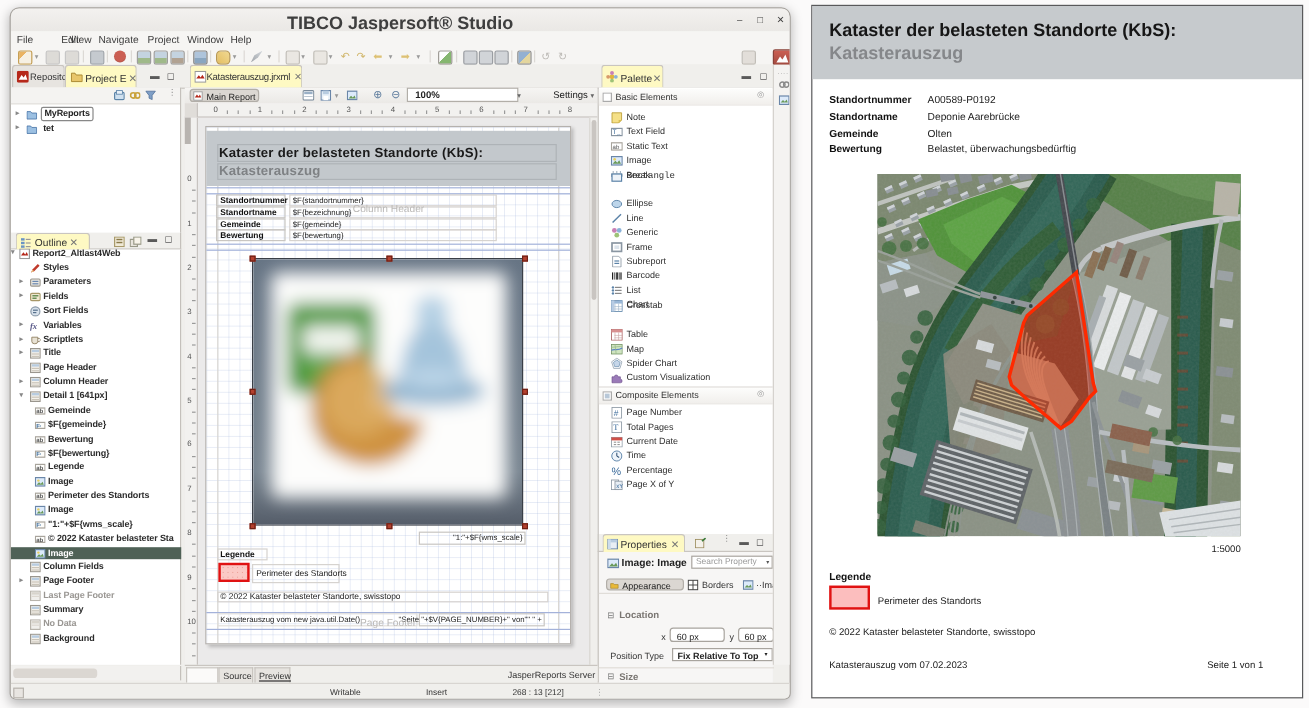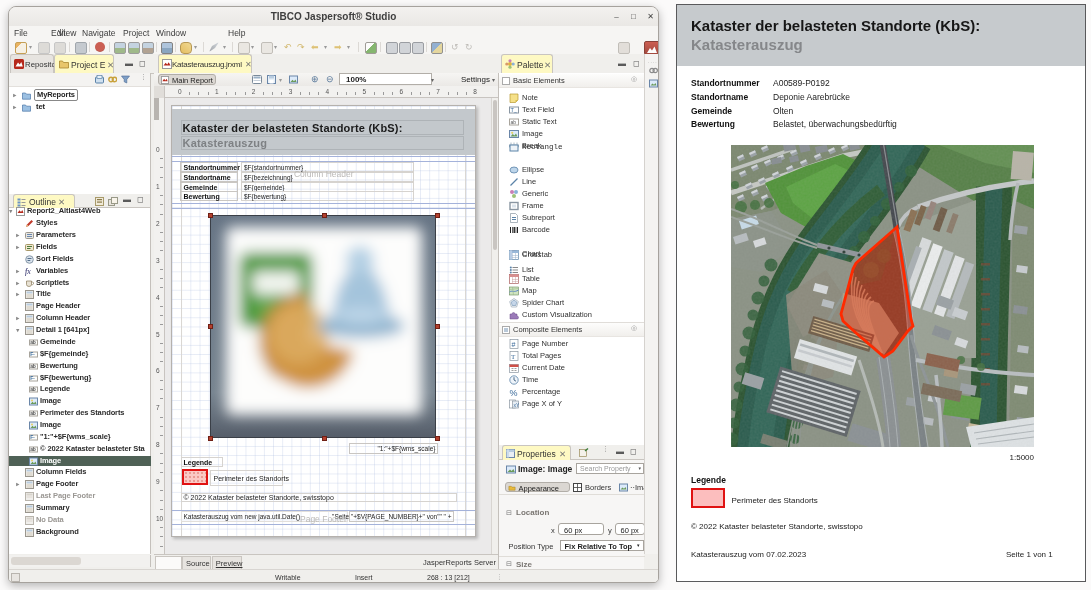--- a/index.html
+++ b/index.html
@@ -2,21 +2,21 @@
 <html><head>
 <meta charset="utf-8">
 <style>
 html,body{margin:0;padding:0;}
 body{width:1091px;height:590px;background:#fbfafa;font-family:"Liberation Sans",sans-serif;position:relative;overflow:hidden;}
 .abs,.t{position:absolute;}
 .t{white-space:nowrap;}
 #studio{position:absolute;left:8px;top:6px;width:651px;height:577px;background:#f0efec;border:1px solid #a6a29d;border-radius:8px 8px 5px 5px;box-shadow:0 3px 10px rgba(0,0,0,0.28);box-sizing:border-box;overflow:hidden;}
 #pdf{position:absolute;left:676px;top:4px;width:410px;height:578px;background:#fff;border:1px solid #59595b;box-sizing:border-box;overflow:hidden;}
 #titlebar{position:absolute;left:0;top:0;width:100%;height:19px;background:linear-gradient(#f3f1ef,#eae8e5);}
-#titlebar .cap{position:absolute;left:0;right:0;top:4px;text-align:center;font-size:10px;font-weight:bold;color:#3e3e3e;}
+#titlebar .cap{position:absolute;left:0;right:0;top:4px;text-align:center;font-size:15px;font-weight:bold;color:#3e3e3e;}
 .winbtn{position:absolute;top:3px;width:13px;height:13px;color:#3f3f3f;font-size:8px;line-height:13px;text-align:center;}
 #menubar{position:absolute;left:0;top:19px;width:100%;height:14px;background:#f6f5f3;font-size:8.5px;color:#3d3d3d;}
 #menubar span{position:absolute;top:2px;}
 #toolbar{position:absolute;left:0;top:33px;width:100%;height:14px;background:#f6f5f3;border-bottom:1px solid #e3e0dc;}
 .ti{position:absolute;top:2px;width:10px;height:10px;border-radius:2px;opacity:0.8;}
 .tsep{position:absolute;top:2px;width:1px;height:10px;background:#dcd9d5;}
 .tarr{position:absolute;top:3px;font-size:6px;color:#999;}
 #tabband{position:absolute;left:0;top:47px;width:100%;height:19px;background:#f0efec;border-bottom:1px solid #c9c5c0;}
 .tab{position:absolute;top:0;height:19px;box-sizing:border-box;font-size:8.5px;color:#333;background:#e7e4e0;border:1px solid #c9c5c0;border-bottom:none;border-radius:3px 3px 0 0;}
 .tab.act{background:#fef9c3;}
@@ -55,21 +55,21 @@
     <div class="winbtn" style="left:618px;">□</div>
     <div class="winbtn" style="left:635px;">✕</div>
   </div>
   <div id="menubar">
     <span style="left:5px;">File</span>
       <span style="left:26px;padding-left:16px;">Edit</span>
       <span style="left:49px;">View</span>
       <span style="left:73px;">Navigate</span>
       <span style="left:114px;">Project</span>
       <span style="left:147px;">Window</span>
-      <span style="left:183px;margin-left:36px;">Help</span>
+      <span style="left:183px;">Help</span>
   </div>
   <div id="toolbar">
       <div class="ti" style="left:6px;background:linear-gradient(135deg,#e8a33d 30%,#f6f0e0 30%);border:1px solid #b98a2e;"></div>
       <div class="tarr" style="left:20px;">▾</div>
 <div class="ti" style="left:29px;background:#d8d5d1;border:1px solid #bbb;"></div>
 <div class="ti" style="left:45px;background:#d8d5d1;border:1px solid #bbb;"></div>
 <div class="tsep" style="left:60px;"></div>
 <div class="ti" style="left:66px;background:#b9c0c7;border:1px solid #8d949b;"></div>
 <div class="tsep" style="left:80px;"></div>
 <div class="ti" style="left:86px;background:radial-gradient(circle at 50% 45%,#c0392b 55%,#7a1f12);border-radius:50%;"></div>
@@ -740,21 +740,21 @@
 <div class="palrow" style="top:151.3px;">
         <svg class="pico" width="10" height="10" viewBox="0 0 10 10">
           <rect x="1" y="2" width="1" height="6" fill="#222"></rect>
           <rect x="3" y="2" width="0.7" height="6" fill="#222"></rect>
           <rect x="4.5" y="2" width="1.4" height="6" fill="#222"></rect>
           <rect x="6.6" y="2" width="0.7" height="6" fill="#222"></rect>
           <rect x="8" y="2" width="1" height="6" fill="#222"></rect>
         </svg>
         <span class="lbl">Barcode</span>
       </div>
-<div class="palrow" style="top:163.3px;margin-top:28px;">
+<div class="palrow" style="top:163.3px;">
         <svg class="pico" width="10" height="10" viewBox="0 0 10 10">
           <circle cx="1.8" cy="2.5" r="1" fill="#5b83a8"></circle>
           <rect x="3.5" y="2" width="5.5" height="1" fill="#888"></rect>
           <circle cx="1.8" cy="5" r="1" fill="#5b83a8"></circle>
           <rect x="3.5" y="4.5" width="5.5" height="1" fill="#888"></rect>
           <circle cx="1.8" cy="7.5" r="1" fill="#5b83a8"></circle>
           <rect x="3.5" y="7" width="5.5" height="1" fill="#888"></rect>
         </svg>
         <span class="lbl">List</span>
       </div>

